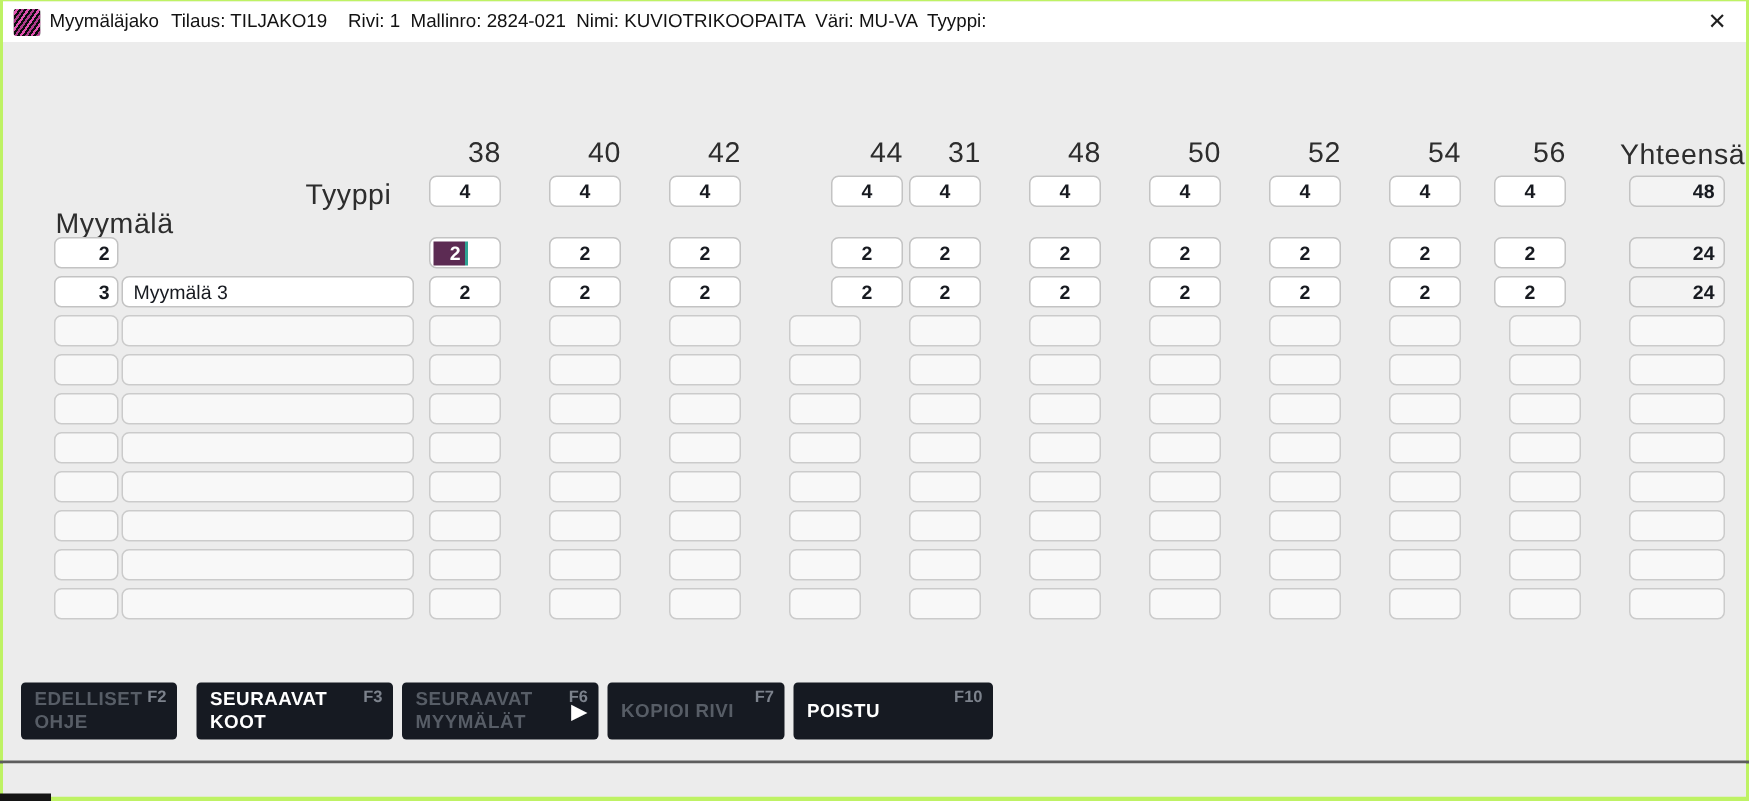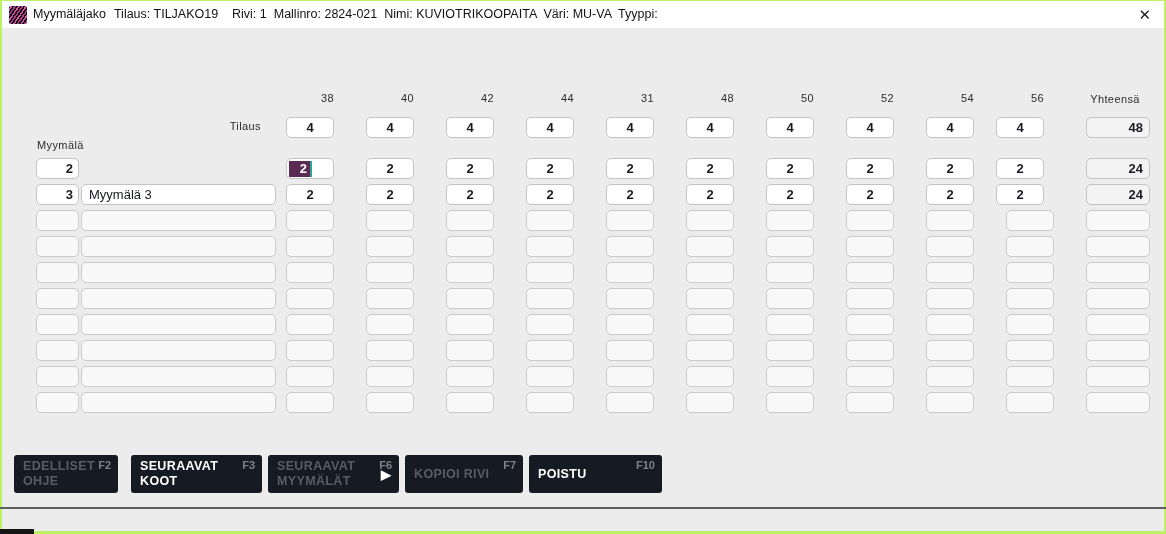--- a/index.html
+++ b/index.html
@@ -13,29 +13,29 @@
   .app-icon{position:absolute;left:7px;top:5px;width:18px;height:18px;border-radius:2px;
             background:#0d0d0d;
             background-image:repeating-linear-gradient(125deg,rgba(0,0,0,0) 0 1.5px,#e052b0 1.5px 3px,rgba(0,0,0,0) 3px 4.5px,#b03a8c 4.5px 6px);}
   .title-text{position:absolute;left:31px;top:0;height:27px;line-height:27px;font-size:12.5px;
               color:#121212;white-space:pre;}
   .title-app{margin-right:8px;}
   .close{position:absolute;right:13px;top:0;height:27px;line-height:27px;font-size:15px;
          color:#1f1f1f;cursor:pointer;}
 
   
-  .c0{left:286px}.c1{left:366px}.c2{left:446px}.c3{left:526px}.c4{left:606px}
+  .c0{left:286px}.c1{left:366px}.c2{left:446px}.c3{left:554px}.c4{left:606px}
   .c5{left:686px}.c6{left:766px}.c7{left:846px}.c8{left:926px}.c9{left:996px}
   .ctot{left:1086px;width:64px !important;}
 
   
   .r-ord{top:117px}.r0{top:158px}.r1{top:184px}
 
   
-  .glabel{position:absolute;font-size:11px;font-weight:500;color:#2d2d2d;letter-spacing:.4px;}
+  .glabel{position:absolute;font-size:19px;font-weight:500;color:#2d2d2d;letter-spacing:.4px;}
   .size-label{top:92px;width:48px;text-align:right;padding-right:3px;}
   .total-label{left:1080px;top:93px;width:70px;text-align:center;}
   .ordered-label{left:161px;top:120px;width:100px;text-align:right;}
   .store-label{left:37px;top:139px;}
 
   
   .cell{position:absolute;box-sizing:border-box;width:48px;height:21px;
         border:1px solid #c3c3c3;border-radius:5px;background:#fff;
         font-size:13px;font-weight:700;color:#171a20;text-align:center;line-height:19px;}
   .cell.ctot{text-align:right;padding-right:6px;background:#f3f3f3;}
@@ -94,21 +94,21 @@
   <div class="glabel size-label c2">42</div>
   <div class="glabel size-label c3">44</div>
   <div class="glabel size-label c4">31</div>
   <div class="glabel size-label c5">48</div>
   <div class="glabel size-label c6">50</div>
   <div class="glabel size-label c7">52</div>
   <div class="glabel size-label c8">54</div>
   <div class="glabel size-label c9">56</div>
   <div class="glabel total-label">Yhteensä</div>
 
-  <div class="glabel ordered-label">Tilaus</div>
+  <div class="glabel ordered-label">Tyyppi</div>
   <div class="cell r-ord c0">4</div>
   <div class="cell r-ord c1">4</div>
   <div class="cell r-ord c2">4</div>
   <div class="cell r-ord c3">4</div>
   <div class="cell r-ord c4">4</div>
   <div class="cell r-ord c5">4</div>
   <div class="cell r-ord c6">4</div>
   <div class="cell r-ord c7">4</div>
   <div class="cell r-ord c8">4</div>
   <div class="cell r-ord c9">4</div>

